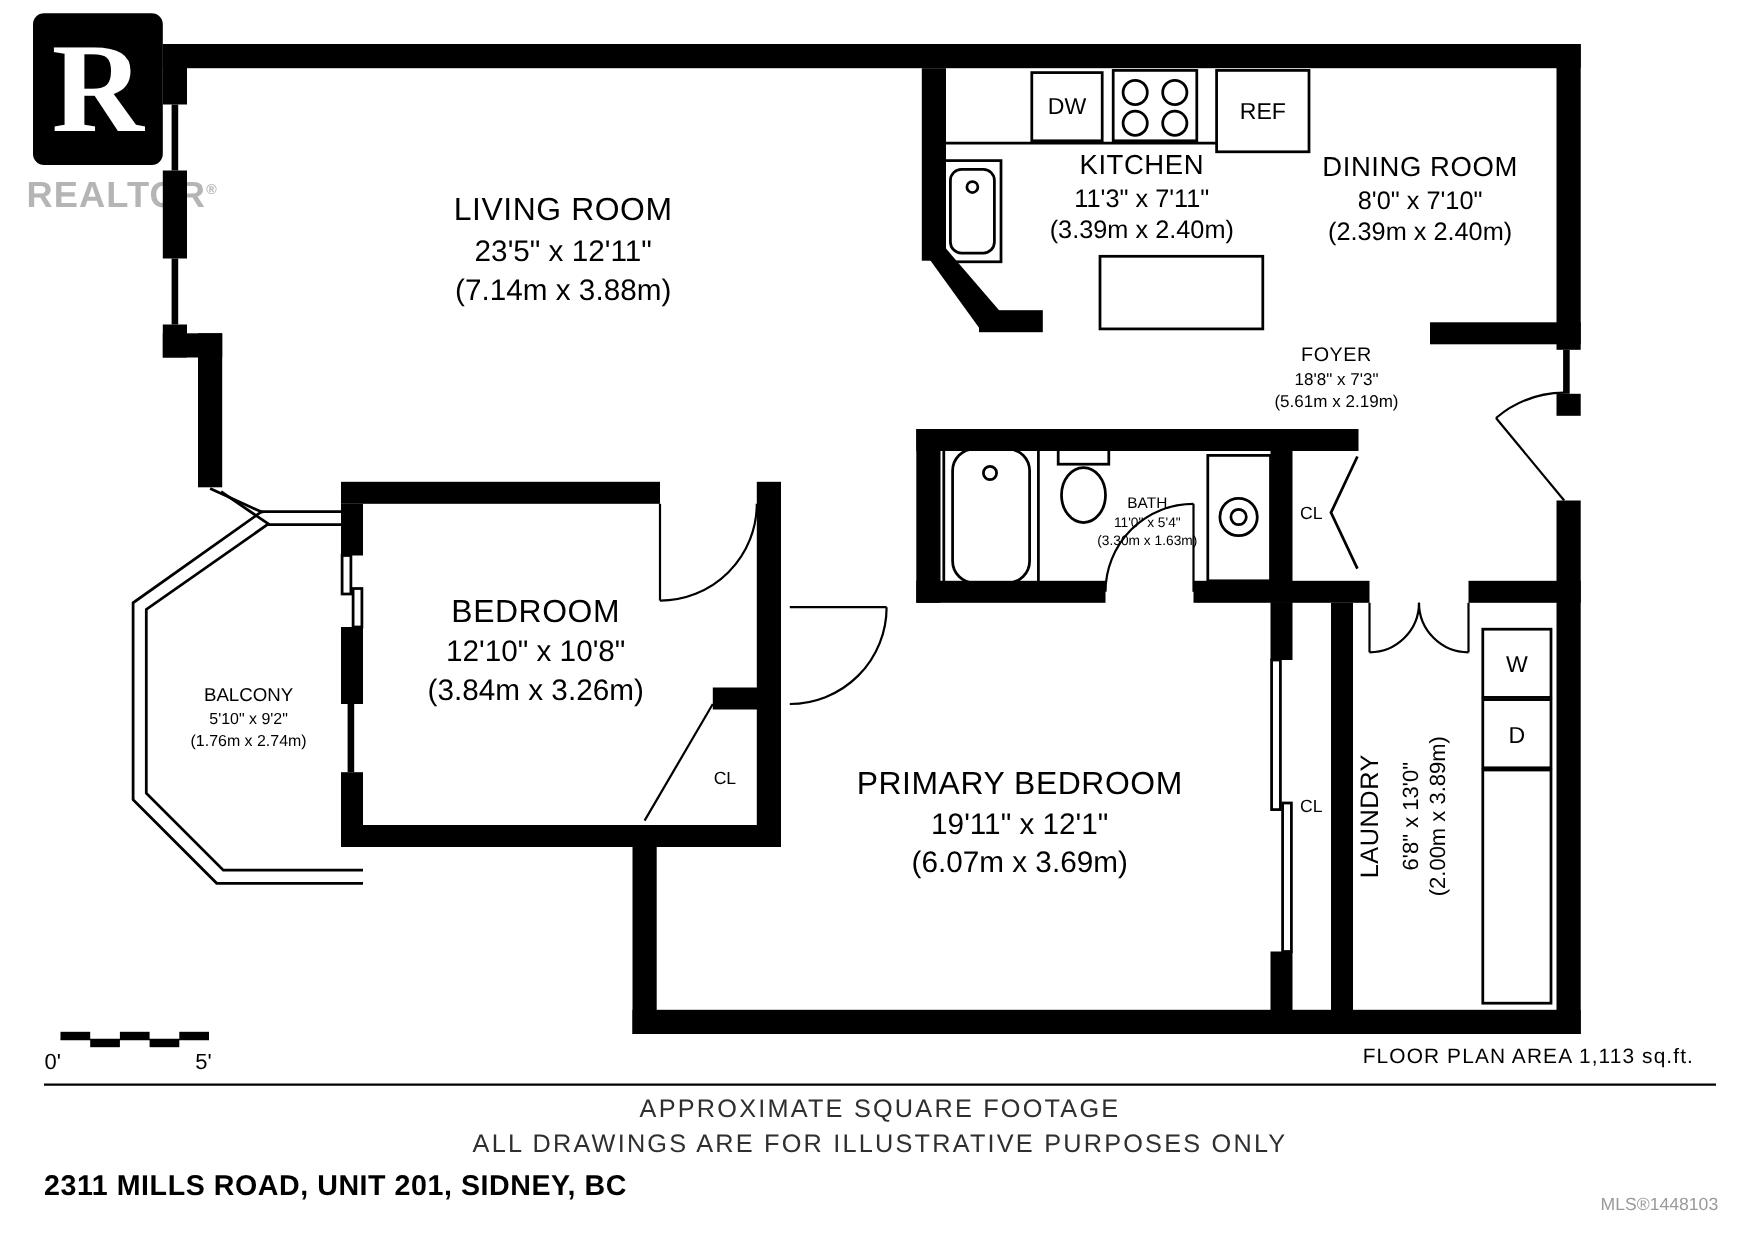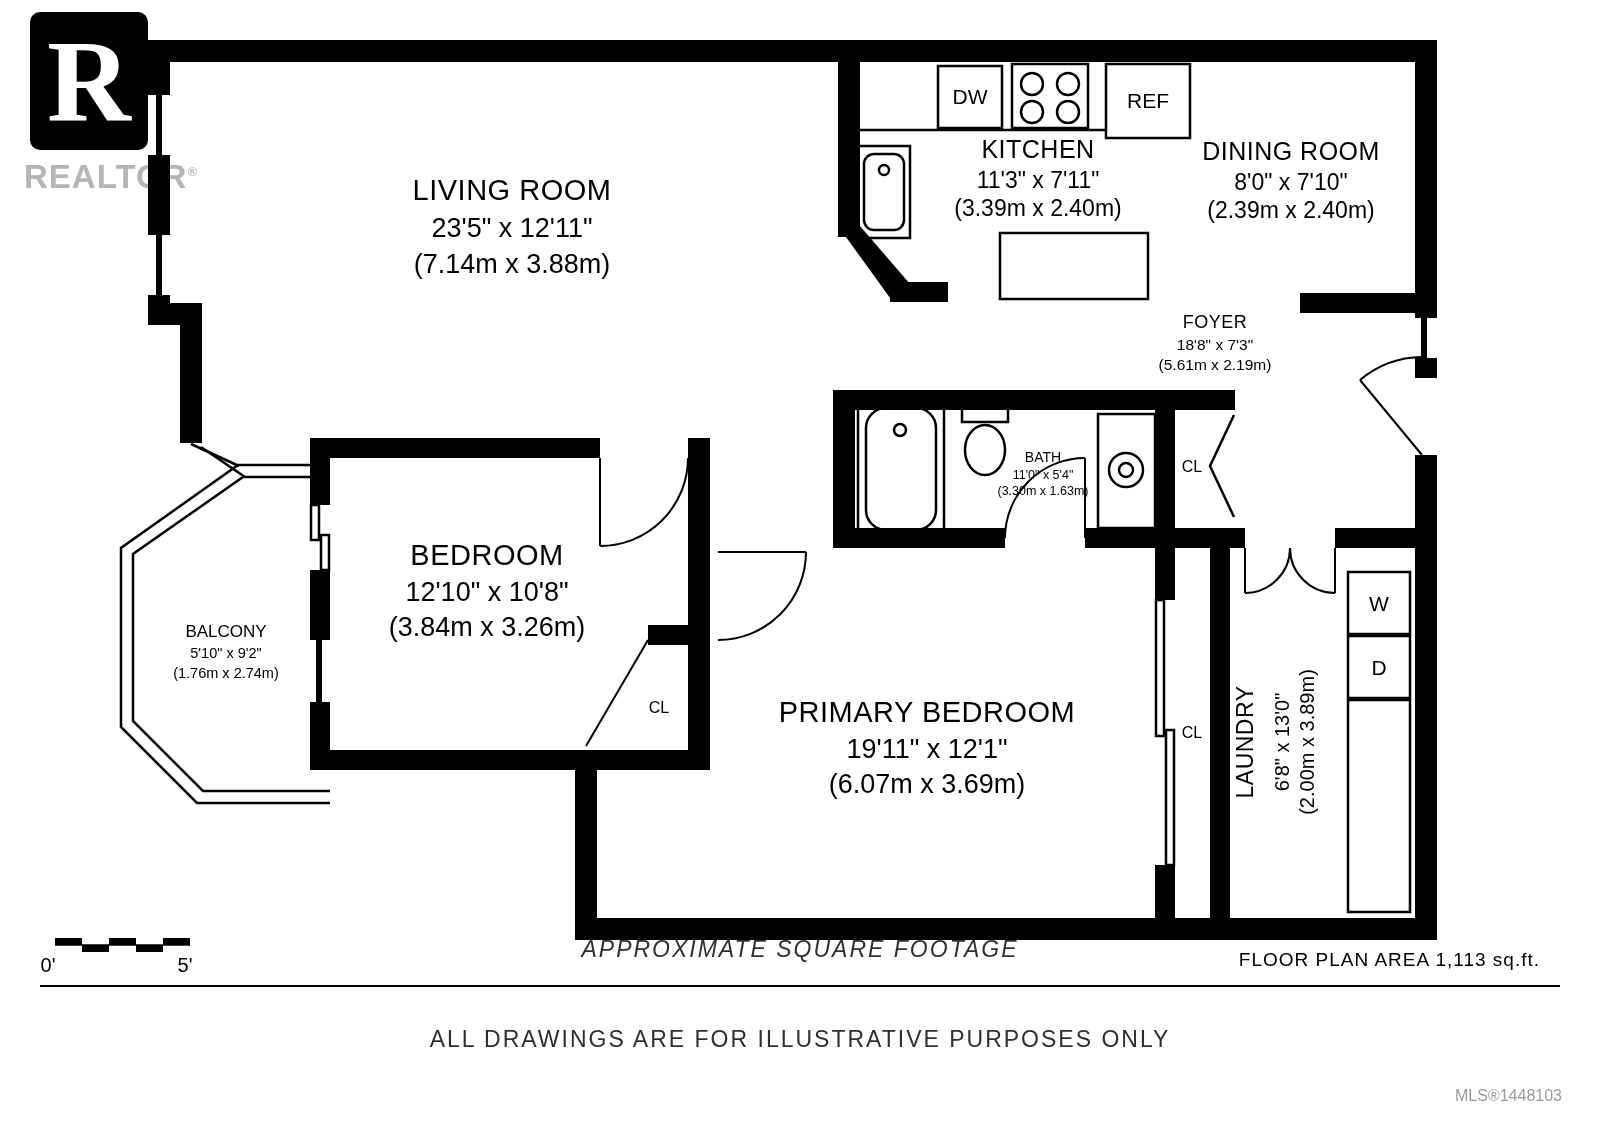--- a/index.html
+++ b/index.html
@@ -31,21 +31,21 @@
   
   .logo{position:absolute;left:24px;top:12px;width:190px;}
   .logo-square{width:118px;height:138px;background:#000;border-radius:10px;margin-left:6px;
                display:flex;align-items:center;justify-content:center;}
   .logo-r{font-family:"Liberation Serif",serif;font-weight:bold;font-size:116px;color:#fff;line-height:1;}
   .logo-text{margin-top:8px;font-size:33px;font-weight:bold;color:#b5b5b5;letter-spacing:1px;white-space:nowrap;}
   .logo-text sup{font-size:13px;}
   
   .note{position:absolute;left:0;width:1600px;text-align:center;font-size:23px;
         letter-spacing:2px;color:#2f2f2f;}
-  .note1{top:936px;font-style:italic;}
+  .note1{top:994px;}
   .note2{top:1026px;}
   .address{position:absolute;left:40px;top:1062px;font-size:26px;font-weight:bold;
            letter-spacing:.5px;color:#000;}
   .mls{position:absolute;right:38px;top:1087px;font-size:16px;color:#9a9a9a;}
 </style>
 </head>
 <body>
 
 <div id="page">
 
@@ -239,15 +239,16 @@
       <text class="scale-t" x="48" y="972">0'</text>
       <text class="scale-t" x="185" y="972">5'</text>
     </g>
 
     <text class="area" x="1540" y="966">FLOOR PLAN AREA 1,113 sq.ft.</text>
     <line x1="40" y1="986" x2="1560" y2="986" stroke="#000" stroke-width="2"></line>
   </svg>
 
   <div class="note note1">APPROXIMATE SQUARE FOOTAGE</div>
   <div class="note note2">ALL DRAWINGS ARE FOR ILLUSTRATIVE PURPOSES ONLY</div>
+  <div class="address">2311 MILLS ROAD, UNIT 201, SIDNEY, BC</div>
   <div class="mls">MLS®1448103</div>
 
 </div>
 
 </body></html>

